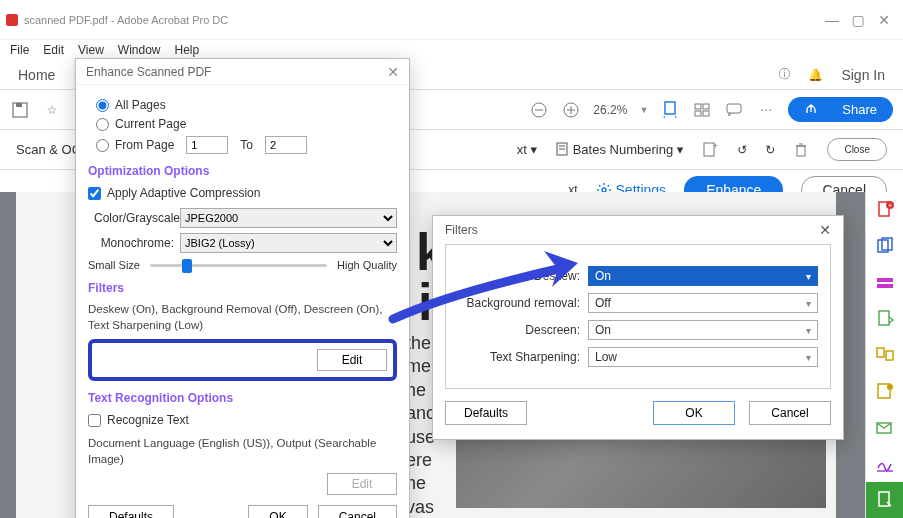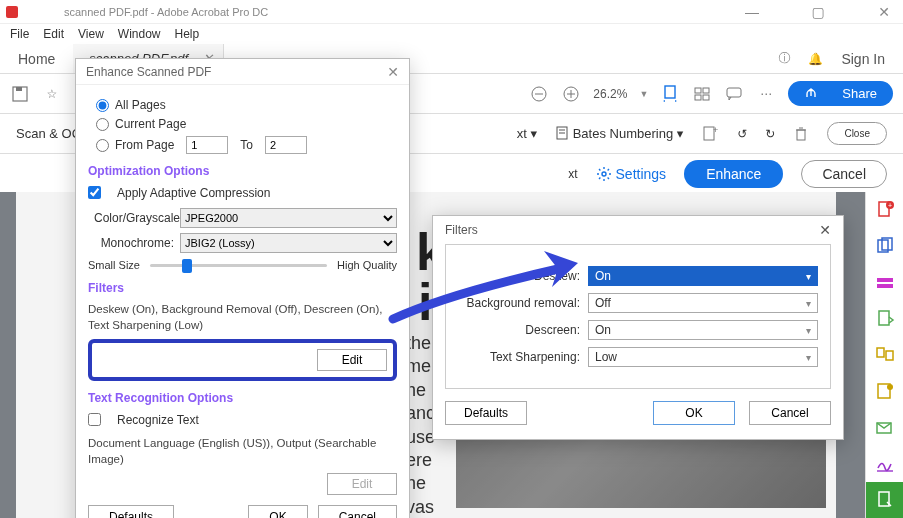--- a/index.html
+++ b/index.html
@@ -1,17 +1,17 @@
 <!DOCTYPE html>
 <html><head>
 <meta charset="utf-8">
 <style>
 * { box-sizing: border-box; margin: 0; padding: 0; font-family: "Segoe UI", Arial, sans-serif; }
 body { width: 903px; height: 518px; background: #fff; overflow: hidden; position: relative; font-size: 12px; color: #333; }
-.titlebar { height: 24px; display: flex; align-items: center; padding: 0 6px; background: #fff; border-bottom: 1px solid #eee; gap: 40px; }
+.titlebar { height: 40px; display: flex; align-items: center; padding: 0 6px; background: #fff; border-bottom: 1px solid #eee; }
 .titlebar .icon-pdf { width: 12px; height: 12px; background: #d33; border-radius: 2px; margin-right: 6px; }
 .titlebar .title { flex: 1; font-size: 11px; color: #888; }
 .titlebar .winbtn { width: 26px; text-align: center; color: #888; cursor: pointer; font-size: 14px; }
 .menubar { height: 20px; display: flex; align-items: center; gap: 14px; padding: 0 10px; font-size: 12px; color: #333; }
 .tabbar { height: 30px; display: flex; align-items: center; border-bottom: 1px solid #ddd; text-align: right; }
 .tabbar .navtab { padding: 0 18px; height: 100%; display: flex; align-items: center; font-size: 14px; cursor: pointer; color: #555; }
 .tabbar .doctab { display: flex; align-items: center; padding: 0 10px 0 16px; height: 100%; border-right: 1px solid #ddd; font-size: 13px; background: #f7f7f7; font-style: italic; }
 .tabbar .doctab .close { margin-left: 14px; color: #888; cursor: pointer; }
 .tabbar .spacer { flex: 1; }
 .tabbar .right { display: flex; align-items: center; gap: 18px; padding-right: 18px; }
@@ -36,21 +36,21 @@
 
 
 .dialog-enhance { position: absolute; left: 75px; top: 58px; width: 335px; background: #fff; border: 1px solid #bbb; box-shadow: 0 4px 20px rgba(0,0,0,.2); z-index: 50; }
 .dialog-enhance .dlg-title { height: 26px; display: flex; align-items: center; padding: 0 10px; font-size: 12px; color: #666; border-bottom: 1px solid #eee; }
 .dialog-enhance .dlg-title .dlg-close { margin-left: auto; color: #888; cursor: pointer; font-size: 14px; }
 .dialog-enhance .dlg-body { padding: 8px 12px 14px 12px; }
 .radiorow { display: flex; align-items: center; gap: 6px; margin: 5px 8px; font-size: 12px; color: #333; }
 .radiorow input[type=radio] { accent-color: #1473e6; }
 .inline-num { width: 42px; height: 18px; border: 1px solid #aaa; padding: 0 4px; font-size: 11px; margin: 0 6px; }
 .section-title { font-weight: 600; margin-top: 10px; font-size: 12px; color: #8b5cf6; }
-.checkrow { display: flex; align-items: flex-start; gap: 16px; margin: 8px 0; font-size: 12px; }
+.checkrow { display: flex; align-items: flex-end; gap: 6px; margin: 8px 0; font-size: 12px; }
 .checkrow input[type=checkbox] { accent-color: #1473e6; width: 13px; height: 13px; }
 .formrow { display: flex; align-items: center; gap: 6px; margin: 5px 0 5px 6px; font-size: 12px; }
 .formrow .lbl { width: 80px; text-align: right; }
 .formrow select { flex: 1; height: 20px; border: 1px solid #aaa; font-size: 11px; }
 .sliderrow { display: flex; align-items: center; gap: 10px; margin: 6px 0; font-size: 11px; }
 .sliderrow .track { flex: 1; height: 3px; background: #ccc; position: relative; border-radius: 2px; }
 .sliderrow .thumb { position: absolute; left: 18%; top: -5px; width: 10px; height: 14px; background: #1473e6; border-radius: 2px; }
 .filters-text { font-size: 11.5px; color: #444; margin: 6px 0; line-height: 1.4; }
 .highlight-box { border: 4px solid #2b3bbd; border-radius: 6px; padding: 6px; display: flex; justify-content: flex-end; margin-top: 4px; }
 .smallbtn { width: 70px; height: 22px; border: 1px solid #aaa; background: #fff; font-size: 12px; cursor: pointer; }

